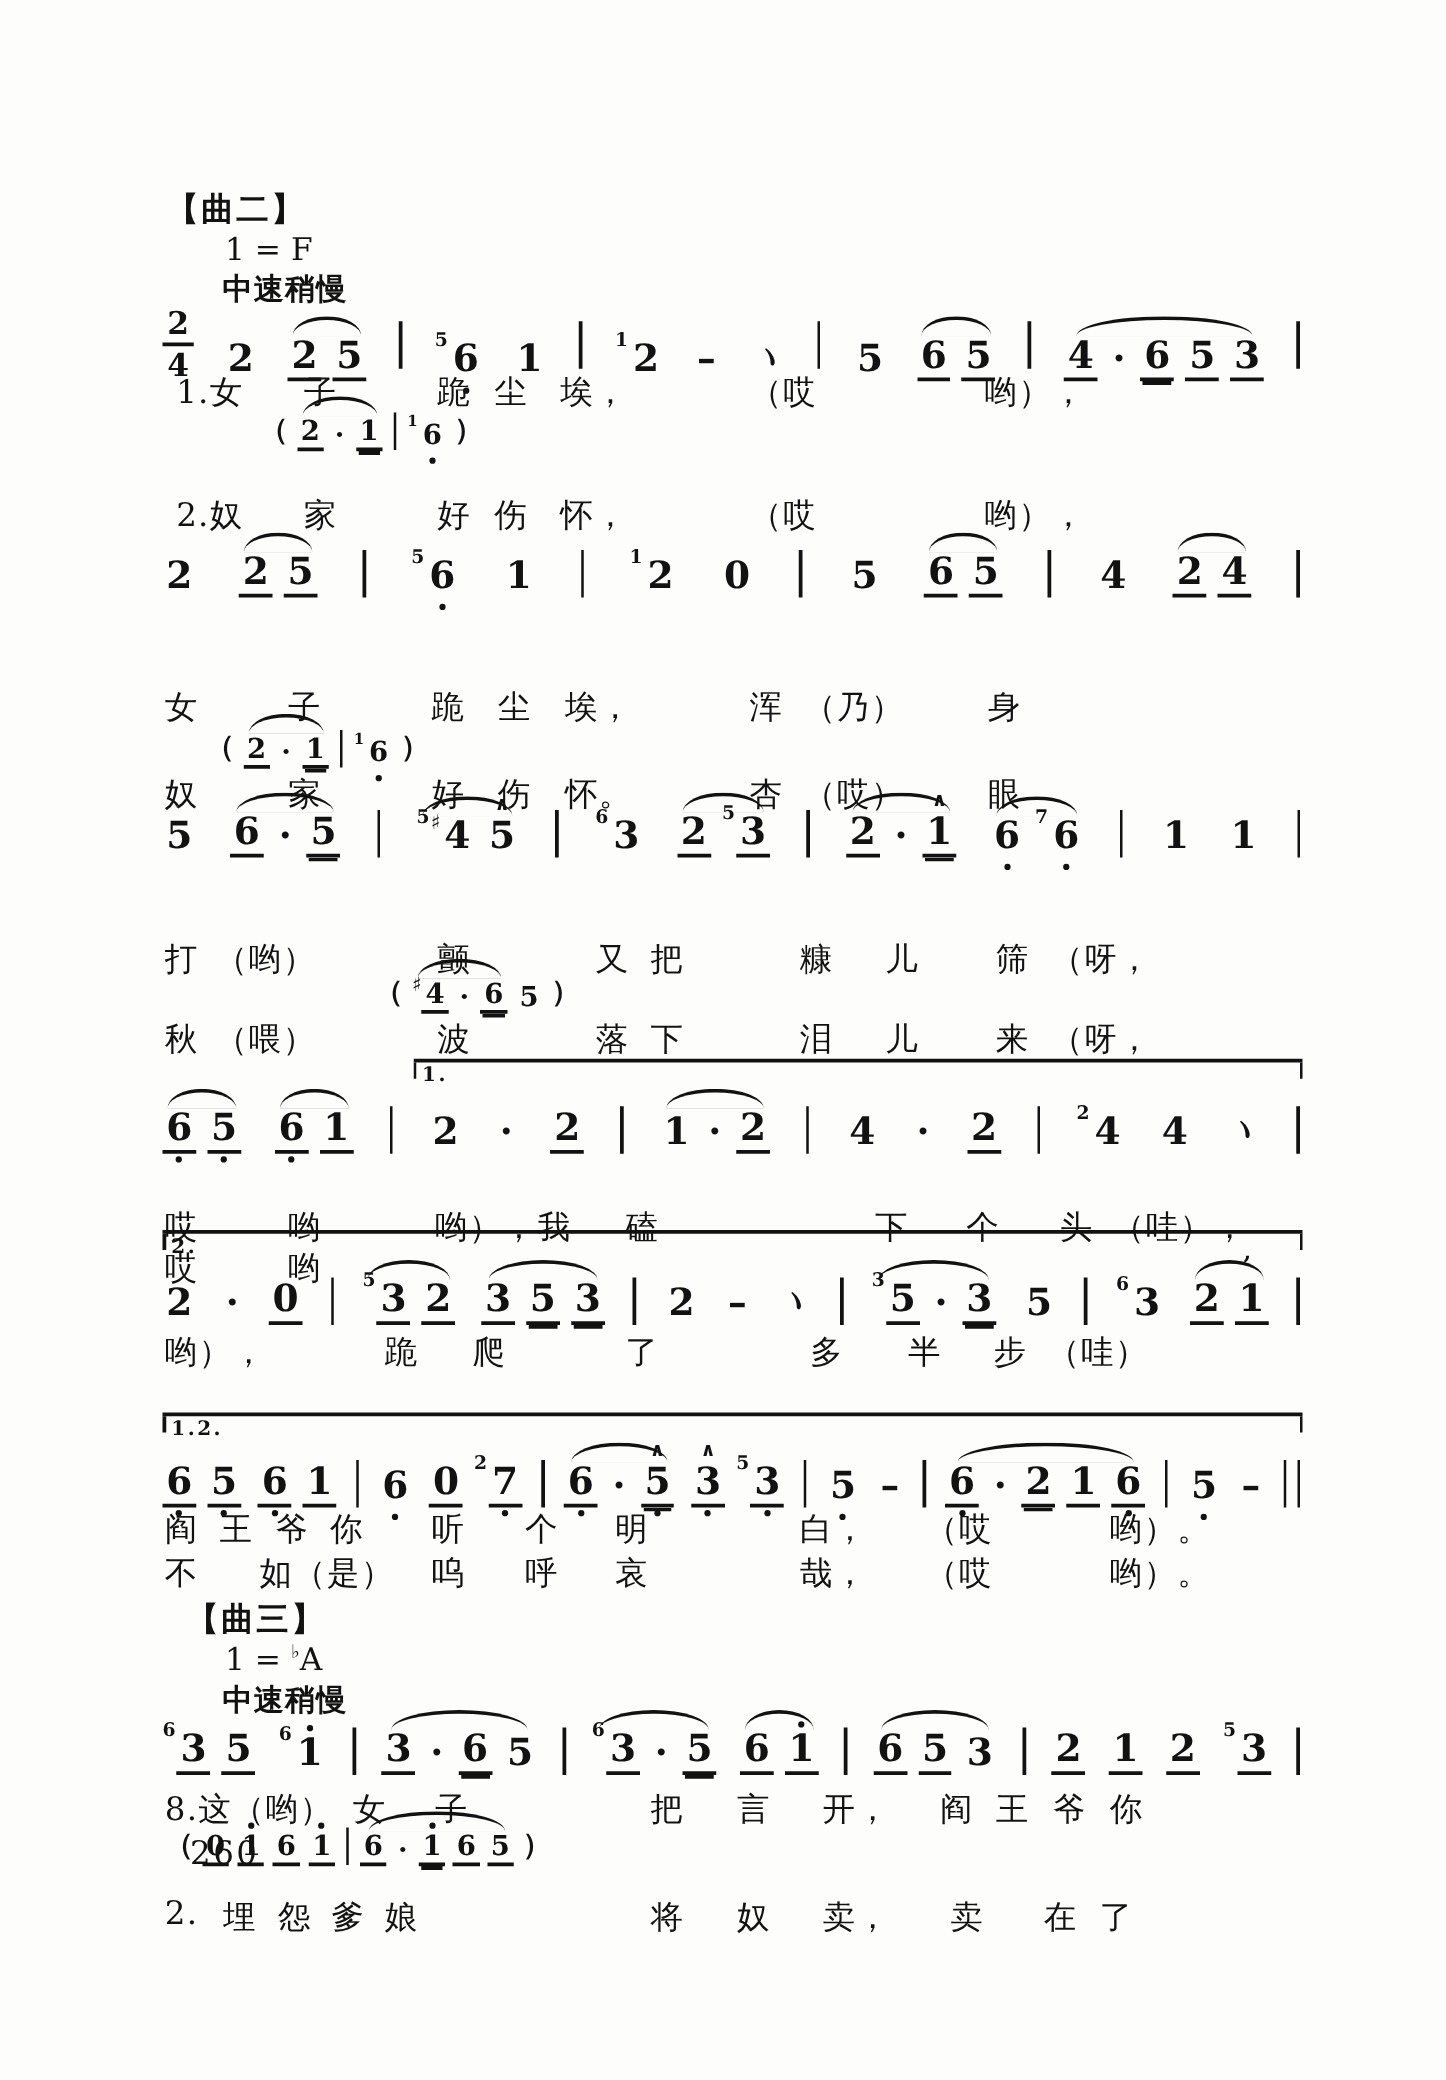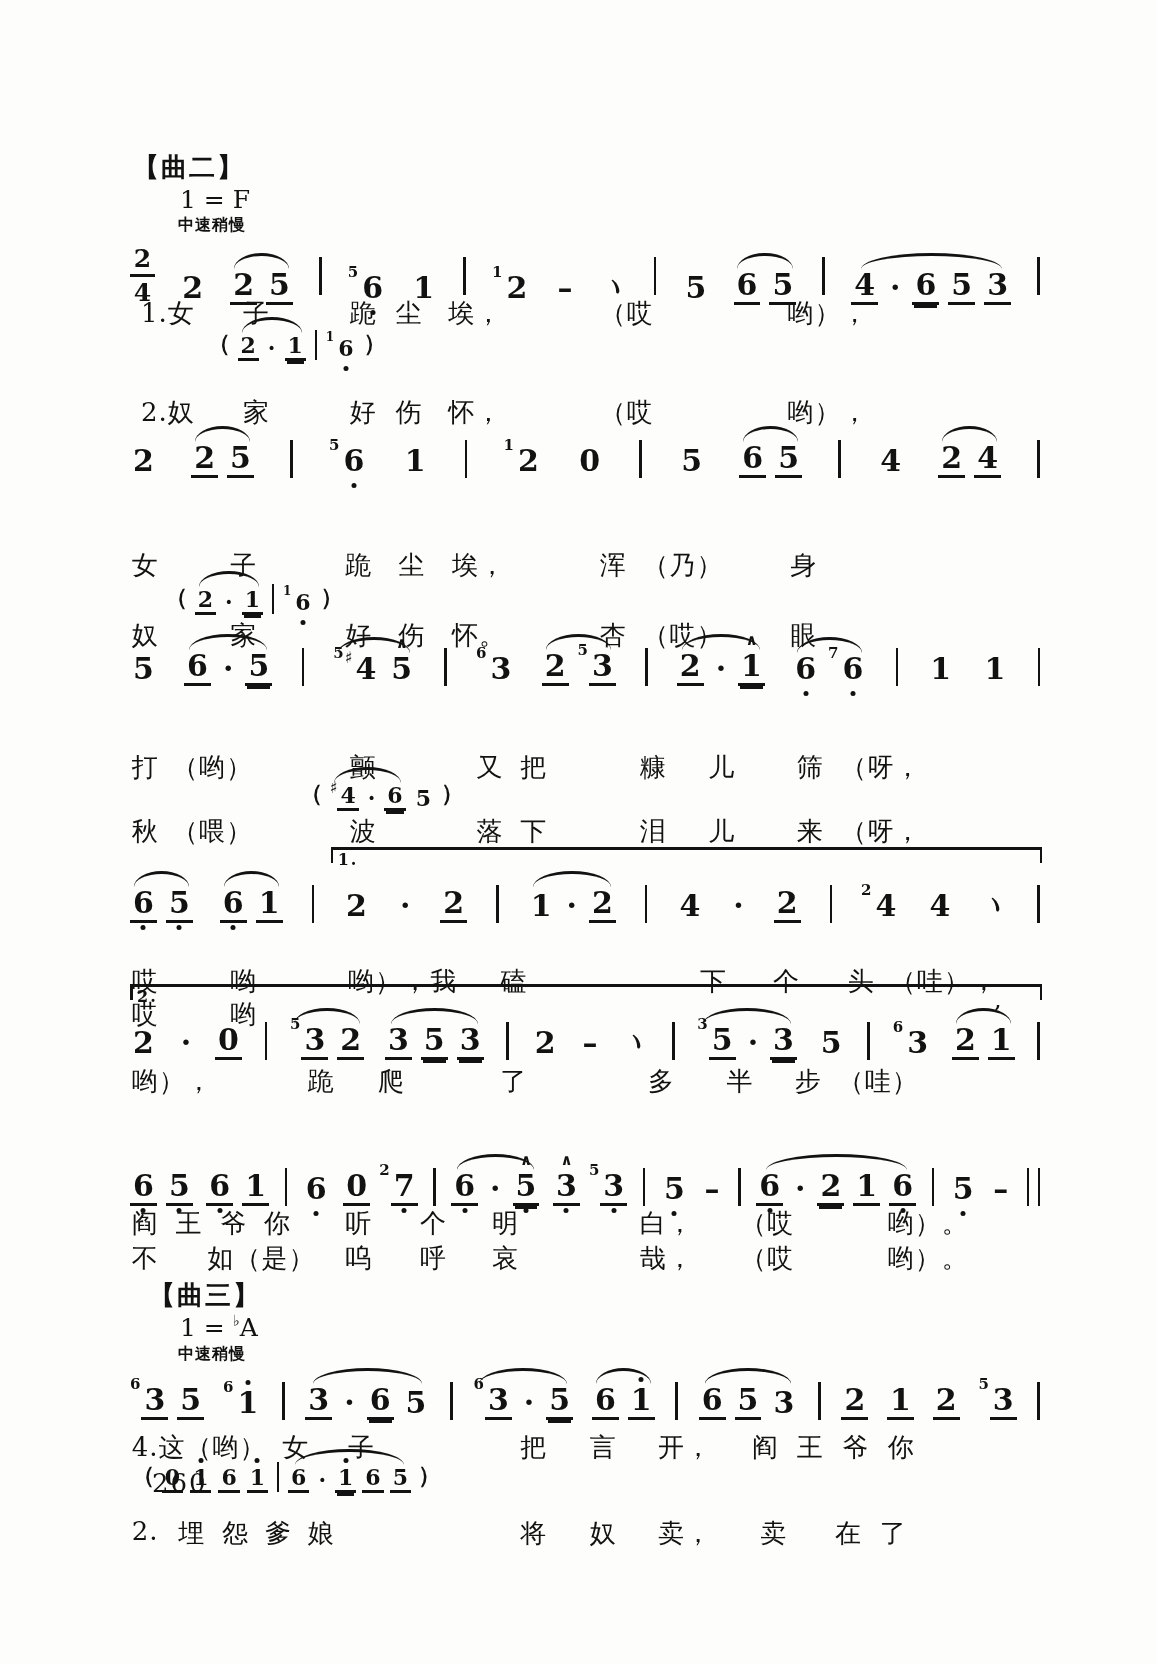--- a/index.html
+++ b/index.html
@@ -1,21 +1,21 @@
 <!DOCTYPE html>
 <html><head>
 <meta charset="utf-8">
 <style>
   html,body{margin:0;padding:0;background:#e8e8e4;}
   .page{position:relative;width:1157px;height:1664px;background:#fdfdfb;margin:0 auto;
         font-family:"DejaVu Serif","Liberation Serif",serif;color:#121212;overflow:hidden;}
   .sec-title{position:absolute;font-size:26px;font-weight:700;letter-spacing:2px;}
   .keysig{position:absolute;font-size:25px;font-weight:400;}
   .keysig sup{font-size:15px;vertical-align:10px;}
-  .tempo{position:absolute;font-size:16px;font-weight:700;letter-spacing:1px;}
+  .tempo{position:absolute;font-size:24px;font-weight:700;letter-spacing:1px;}
   .pagenum{position:absolute;font-size:26px;letter-spacing:2px;}
   #score{position:absolute;left:130px;top:0;width:912px;height:100%;}
   .system{position:absolute;left:0;width:100%;}
   .sysrow{display:flex;justify-content:space-between;align-items:flex-end;width:100%;}
   .note{display:inline-flex;align-items:flex-end;position:relative;font-size:30px;font-weight:700;line-height:1;}
   .d{position:relative;display:inline-block;line-height:1;padding:0 3px 2px;}
   .u1{border-bottom:3px solid #121212;}
   .u2{border-bottom:3px solid #121212;box-shadow:0 5px 0 -2px #121212;}
   .odb::after{content:"";position:absolute;left:50%;transform:translateX(-50%);bottom:-10px;
       width:5px;height:5px;background:#121212;border-radius:50%;}
@@ -396,20 +396,23 @@
             </span>
             <span class="note">
               <b class="d u1">1</b>
             </span>
             <span class="breath">’</span>
           </span>
           <span class="bar"></span>
         </div>
       </div>
       <div class="system" style="top: 1168px;">
+        <div class="volta" style="left: 0%;">
+          <span class="vlabel">1.2.</span>
+        </div>
         <div class="sysrow">
           <span class="group">
             <span class="note">
               <b class="d u1 odb">6</b>
             </span>
             <span class="note">
               <b class="d u1 odb">5</b>
             </span>
           </span>
           <span class="group">
@@ -763,21 +766,21 @@
         <span class="syl" style="left: 0.2%;">不</span>
         <span class="syl" style="left: 5%; margin-left: 32px;">如（是）</span>
         <span class="syl" style="left: 23.6%;">呜</span>
         <span class="syl" style="left: 31.8%;">呼</span>
         <span class="syl" style="left: 39.7%;">哀</span>
         <span class="syl" style="left: 55.9%;">哉，</span>
         <span class="syl" style="left: 66.9%;">（哎</span>
         <span class="syl" style="left: 83.1%;">哟）。</span>
       </div>
       <div class="lyricline" style="top: 1430px;">
-        <span class="syl" style="left: 0.2%;">4.这（哟）</span>
+        <span class="syl" style="left: 0.2%;">8.这（哟）</span>
         <span class="syl" style="left: 16.7%;">女</span>
         <span class="syl" style="left: 23.9%;">子</span>
         <span class="syl" style="left: 42.8%;">把</span>
         <span class="syl" style="left: 50.4%;">言</span>
         <span class="syl" style="left: 57.9%;">开，</span>
         <span class="syl" style="left: 68.2%;">阎</span>
         <span class="syl" style="left: 73.1%;">王</span>
         <span class="syl" style="left: 78.1%;">爷</span>
         <span class="syl" style="left: 83.1%;">你</span>
       </div>

